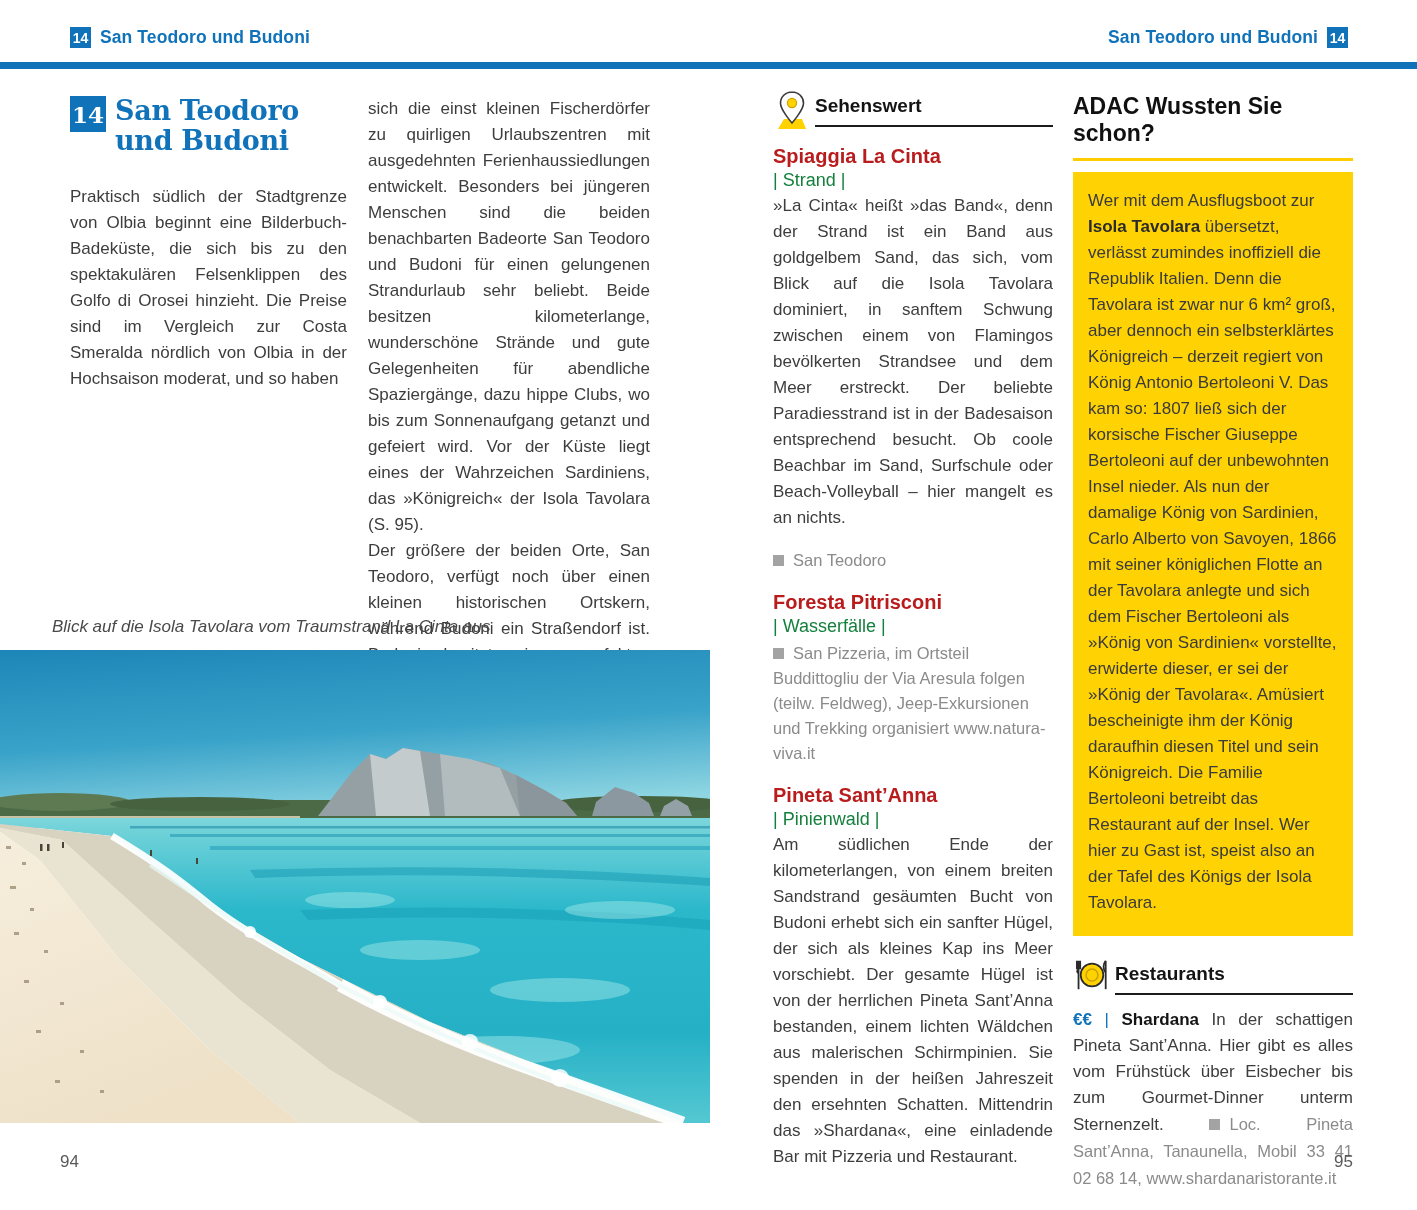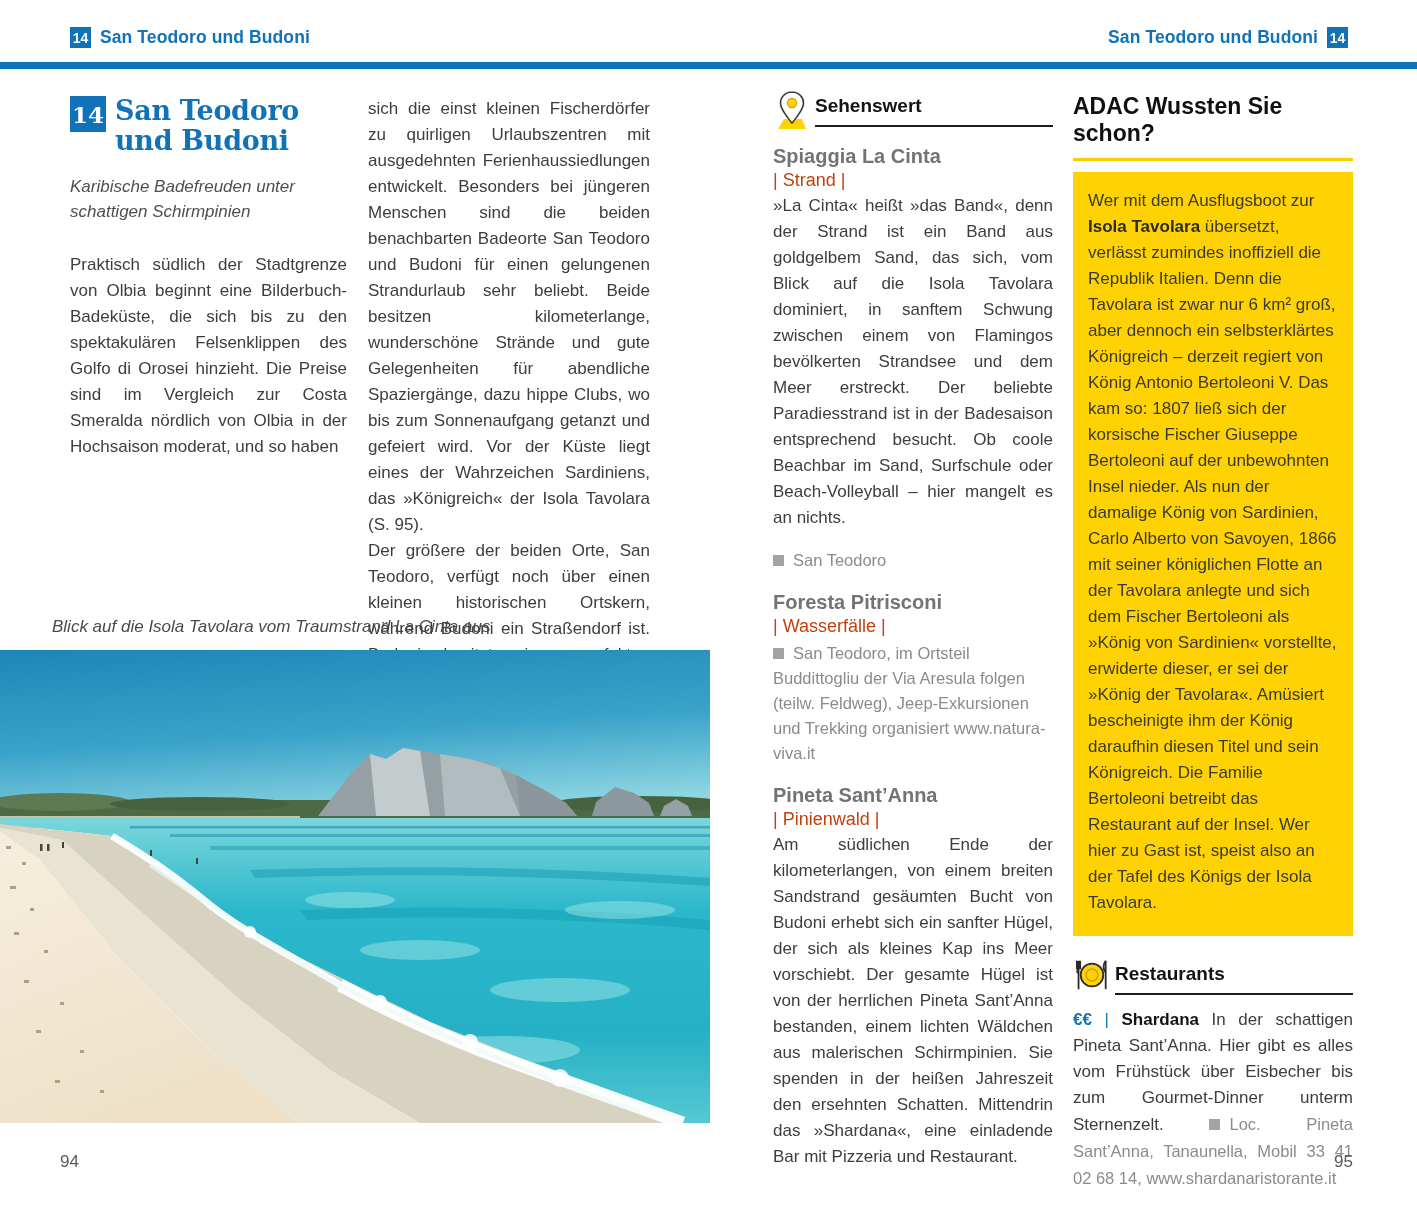--- a/index.html
+++ b/index.html
@@ -31,22 +31,22 @@
   .rubrik{position:relative;padding-left:42px;margin-top:30px;}
   .rubrik.first{margin-top:0;}
   .rubrik-title{display:block;font-size:19px;font-weight:bold;color:#141414;padding-bottom:8px;border-bottom:2px solid #1c1c1c;}
   .rubrik-icon{position:absolute;left:0;top:-5px;width:38px;height:40px;}
   
   .info-item{font-size:16.5px;line-height:26px;color:#6b6b6b;margin:10px 0 0 0;}
   .sq{display:inline-block;width:11px;height:11px;background:#a3a3a3;margin-right:9px;}
   .loc-line{font-size:16.5px;line-height:25px;color:#8b8b8b;margin-top:4px;}
   .loc-inline{color:#8b8b8b;font-size:16.5px;}
   
-  .poi-title{font-size:20px;font-weight:bold;color:#737373;margin-top:18px;}
-  .poi-cat{font-size:18px;color:#c2410c;margin-top:2px;}
+  .poi-title{font-size:20px;font-weight:bold;color:#b91c1c;margin-top:18px;}
+  .poi-cat{font-size:18px;color:#15803d;margin-top:2px;}
   .poi-body{margin-top:2px;}
   
   .adac-head{font-size:23px;font-weight:bold;color:#101010;padding-bottom:11px;border-bottom:3px solid #fc0;}
   .adac-box{margin-top:11px;background:#ffd303;padding:16px 15px 20px 15px;font-size:17px;line-height:26px;color:#3a3a3a;}
   .adac-box b{color:#2b2b2b;}
   
   .entry{margin-top:12px;font-size:17px;line-height:26px;text-align:justify;hyphens:auto;}
   .price{color:#1073ba;font-weight:bold;}
   .psep{color:#1073ba;}
   .ename{font-weight:bold;color:#141414;}
@@ -74,21 +74,20 @@
   <div class="rule-blue"></div>
 
   <div class="col col1">
     <div class="chapter-head">
       <span class="badge big">14</span>
       <span class="chapter-title">
         <span>San Teodoro</span><br>
         <span>und Budoni</span>
       </span>
     </div>
-    <div class="subtitle">Karibische Badefreuden unter schattigen Schirmpinien</div>
 
 
     <p class="body-text" style="margin-top:28px;">Praktisch südlich der Stadtgrenze von Olbia beginnt eine Bilderbuch-Badeküste, die sich bis zu den spektakulären Felsenklippen des Golfo di Orosei hinzieht. Die Preise sind im Vergleich zur Costa Smeralda nördlich von Olbia in der Hochsaison moderat, und so haben</p>
   </div>
 
   <div class="col col2">
     <p class="body-text" style="margin:0;">sich die einst kleinen Fischerdörfer zu quirligen Urlaubszentren mit ausgedehnten Ferienhaussiedlungen entwickelt. Besonders bei jüngeren Menschen sind die beiden benachbarten Badeorte San Teodoro und Budoni für einen gelungenen Strandurlaub sehr beliebt. Beide besitzen kilometerlange, wunderschöne Strände und gute Gelegenheiten für abendliche Spaziergänge, dazu hippe Clubs, wo bis zum Sonnenaufgang getanzt und gefeiert wird. Vor der Küste liegt eines der Wahrzeichen Sardiniens, das »Königreich« der Isola Tavolara (S. 95).</p>
     <p class="body-text" style="margin:0;">Der größere der beiden Orte, San Teodoro, verfügt noch über einen kleinen historischen Ortskern, während Budoni ein Straßendorf ist. Budoni besitzt einen perfekten Strand (Zufahrt über die Via dei Lidi) und einen schönen Hundestrand (Fido Beach, Li Salineddi).</p>
   </div>
 
@@ -196,21 +195,21 @@
       <span class="rubrik-title">Sehenswert</span>
     </div>
 
     <div class="poi-title">Spiaggia La Cinta</div>
     <div class="poi-cat">| Strand |</div>
     <p class="body-text poi-body">»La Cinta« heißt »das Band«, denn der Strand ist ein Band aus goldgelbem Sand, das sich, vom Blick auf die Isola Tavolara dominiert, in sanftem Schwung zwischen einem von Flamingos bevölkerten Strandsee und dem Meer erstreckt. Der beliebte Paradiesstrand ist in der Badesaison entsprechend besucht. Ob coole Beachbar im Sand, Surfschule oder Beach-Volleyball – hier mangelt es an nichts.</p>
     <p class="loc-line"><span class="sq"></span><span>San Teodoro</span></p>
 
     <div class="poi-title">Foresta Pitrisconi</div>
     <div class="poi-cat">| Wasserfälle |</div>
-    <p class="loc-line"><span class="sq"></span><span>San Teodoro, im Ortsteil Buddittogliu der Via Aresula folgen (teilw. Feldweg), Jeep-Exkursionen und Trekking organisiert www.natura-viva.it</span></p>
+    <p class="loc-line"><span class="sq"></span><span>San Pizzeria, im Ortsteil Buddittogliu der Via Aresula folgen (teilw. Feldweg), Jeep-Exkursionen und Trekking organisiert www.natura-viva.it</span></p>
 
     <div class="poi-title">Pineta Sant’Anna</div>
     <div class="poi-cat">| Pinienwald |</div>
     <p class="body-text poi-body">Am südlichen Ende der kilometerlangen, von einem breiten Sandstrand gesäumten Bucht von Budoni erhebt sich ein sanfter Hügel, der sich als kleines Kap ins Meer vorschiebt. Der gesamte Hügel ist von der herrlichen Pineta Sant’Anna bestanden, einem lichten Wäldchen aus malerischen Schirmpinien. Sie spenden in der heißen Jahreszeit den ersehnten Schatten. Mittendrin das »Shardana«, eine einladende Bar mit Pizzeria und Restaurant.</p>
 
   </div>
 
   <div class="col col4">
     <div class="adac-head">ADAC Wussten Sie schon?</div>
     <div class="adac-box">

